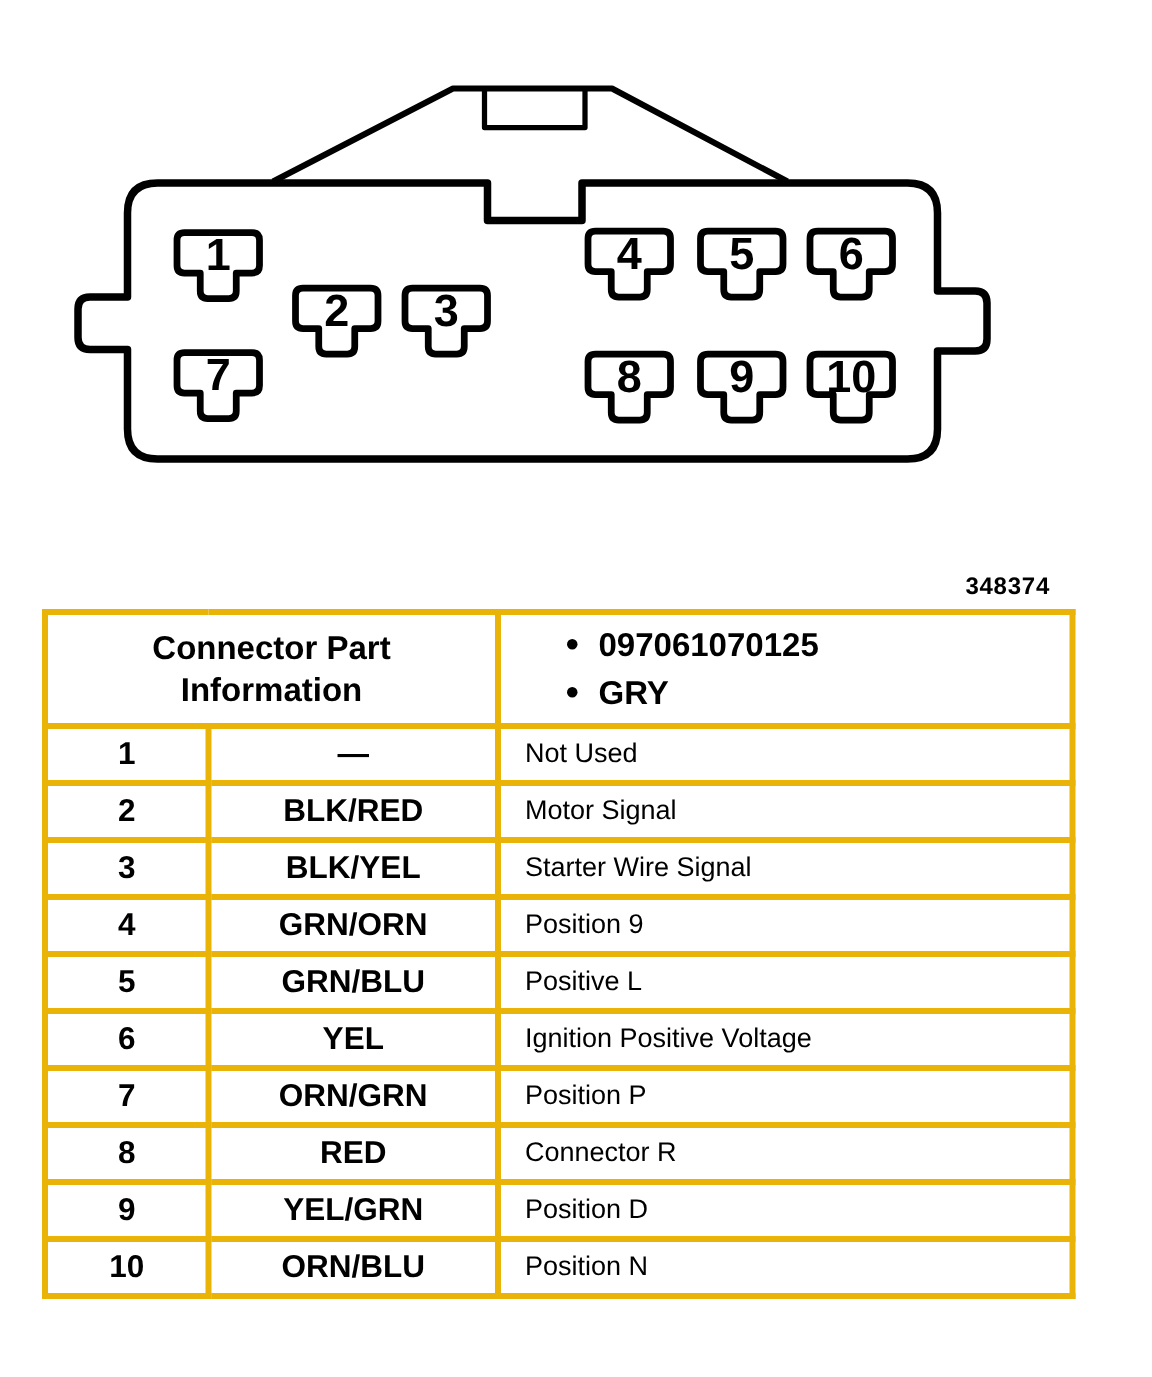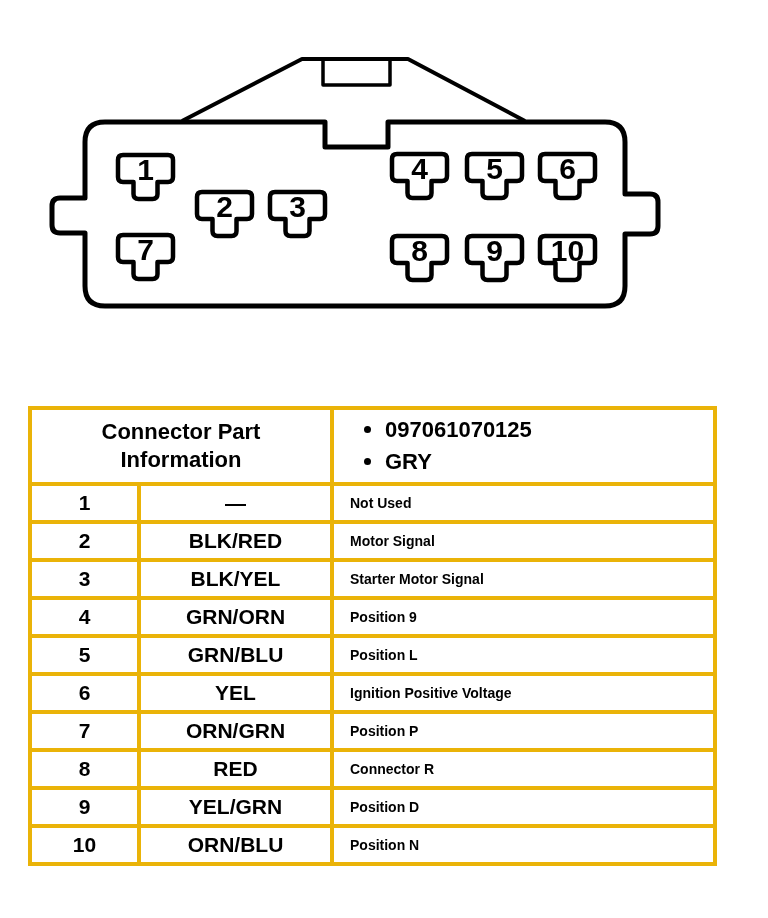--- a/index.html
+++ b/index.html
@@ -48,21 +48,21 @@
   tr.r-head, tr.r-data { height: 38px; }
   th, td { vertical-align: middle; }
   .part-info-cell { text-align: center; }
   .part-info-label {
     display: inline-block;
     max-width: 200px;
     font-size: 22px;
     font-weight: bold;
     line-height: 1.25;
   }
-  .part-info-list { padding: 4px 0 4px 30px; }
+  .part-info-list { padding: 4px 0 4px 44px; }
   .bullet-item {
     display: flex;
     align-items: center;
     gap: 14px;
     font-size: 22px;
     font-weight: bold;
     line-height: 1.45;
   }
   .bullet-dot {
     width: 7px; height: 7px;
@@ -74,22 +74,22 @@
     font-size: 22px;
     font-weight: bold;
     text-align: center;
   }
   td.cell-pin, td.cell-wire {
     font-size: 21px;
     font-weight: bold;
     text-align: center;
   }
   td.cell-func {
-    font-size: 14px;
-    font-weight: bold;
+    font-size: 18px;
+    font-weight: normal;
     text-align: left;
     padding-left: 16px;
   }
   .pin-label-text {
     font-family: "Liberation Sans", sans-serif;
     font-size: 30px;
     font-weight: bold;
     fill: #000;
   }
 </style>
@@ -132,20 +132,21 @@
       <text x="419.5" y="179">4</text>
       <text x="494.5" y="179">5</text>
       <text x="567.5" y="179">6</text>
       <text x="145.5" y="260">7</text>
       <text x="419.5" y="261">8</text>
       <text x="494.5" y="261">9</text>
       <text x="567.5" y="261">10</text>
     </g>
   </svg>
 
+  <div class="figure-number">348374</div>
 
   <table class="pinout">
     <colgroup>
       <col class="c-pin">
         <col class="c-wire">
         <col class="c-func">
     </colgroup>
     <tbody>
       <tr class="r-partinfo">
         <td colspan="2" class="part-info-cell">
@@ -170,31 +171,31 @@
         <td class="cell-func">Not Used</td>
       </tr>
       <tr class="r-data">
         <td class="cell-pin">2</td>
         <td class="cell-wire">BLK/RED</td>
         <td class="cell-func">Motor Signal</td>
       </tr>
       <tr class="r-data">
         <td class="cell-pin">3</td>
         <td class="cell-wire">BLK/YEL</td>
-        <td class="cell-func">Starter Motor Signal</td>
+        <td class="cell-func">Starter Wire Signal</td>
       </tr>
       <tr class="r-data">
         <td class="cell-pin">4</td>
         <td class="cell-wire">GRN/ORN</td>
         <td class="cell-func">Position 9</td>
       </tr>
       <tr class="r-data">
         <td class="cell-pin">5</td>
         <td class="cell-wire">GRN/BLU</td>
-        <td class="cell-func">Position L</td>
+        <td class="cell-func">Positive L</td>
       </tr>
       <tr class="r-data">
         <td class="cell-pin">6</td>
         <td class="cell-wire">YEL</td>
         <td class="cell-func">Ignition Positive Voltage</td>
       </tr>
       <tr class="r-data">
         <td class="cell-pin">7</td>
         <td class="cell-wire">ORN/GRN</td>
         <td class="cell-func">Position P</td>

